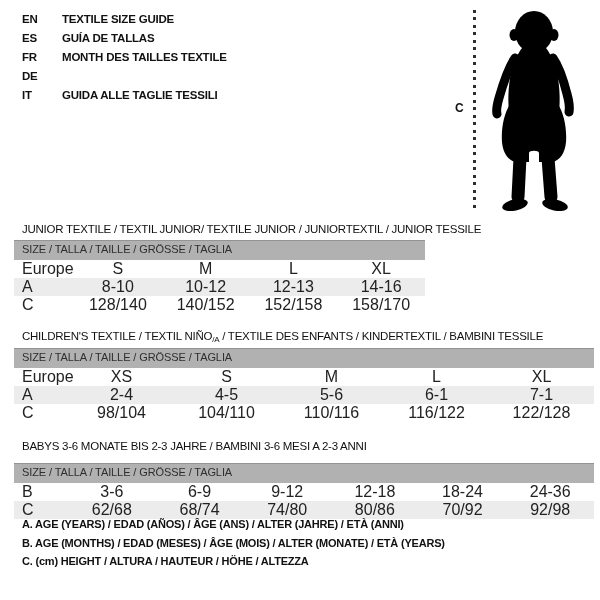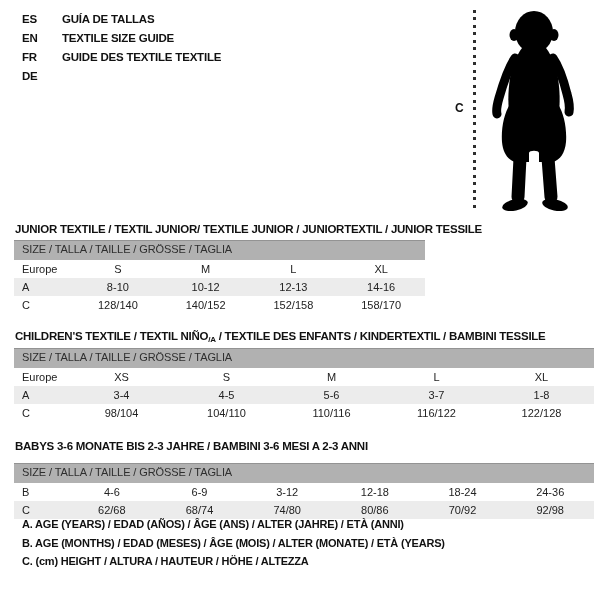--- a/index.html
+++ b/index.html
@@ -12,62 +12,66 @@
             font-size:11.5px;letter-spacing:-0.2px;color:#111;}
   .lang-code{width:40px;}
 
   
   .height-line{position:absolute;left:473px;top:10px;width:2.5px;height:202px;
                background-image:repeating-linear-gradient(to bottom,#2e2e2e 0 3px,transparent 3px 7.5px);}
   .c-label{position:absolute;left:455px;top:101px;font-weight:bold;font-size:12px;color:#111;}
   .baby-svg{position:absolute;left:482px;top:6px;}
 
   
-  .sec-title{position:absolute;left:15px;font-weight:bold;font-size:11.5px;
+  .sec-title{position:absolute;left:22px;font-weight:normal;font-size:11.5px;
              letter-spacing:-0.25px;color:#111;white-space:nowrap;}
   .sec-title.two-line{white-space:normal;line-height:17px;width:540px;}
   .sub{font-size:8px;vertical-align:-2px;}
 
   
   .size-table{position:absolute;left:14px;}
   .size-bar{height:20px;line-height:17px;background:#b1b1b1;border-top:1px solid #939393;
             box-sizing:border-box;padding-left:8px;font-size:11px;color:#2e2e2e;
             letter-spacing:-0.1px;}
-  .t-row{display:flex;align-items:center;height:18px;font-size:11px;color:#222;}
+  .t-row{display:flex;align-items:center;height:18px;font-size:16px;color:#222;}
   .t-row.shaded{background:#ececec;}
   .t-row .lbl{padding-left:8px;box-sizing:border-box;}
   .w411 .lbl{width:60px;}
   .w580 .lbl{width:55px;}
   .w580.six .lbl{width:54px;}
   .t-row .cell{flex:1;text-align:center;}
 
   
   .notes{position:absolute;left:22px;top:515px;font-weight:bold;font-size:11px;
          letter-spacing:-0.2px;line-height:18.5px;color:#111;}
 </style>
 </head>
 <body>
 
 <div class="page">
 
   <div class="lang-list">
     <div class="lang-row">
+      <span class="lang-code">EN</span>
+      <span class="lang-label">TEXTILE SIZE GUIDE</span>
+    </div>
+    <div class="lang-row">
       <span class="lang-code">ES</span>
       <span class="lang-label">GUÍA DE TALLAS</span>
     </div>
     <div class="lang-row">
-      <span class="lang-code">EN</span>
-      <span class="lang-label">TEXTILE SIZE GUIDE</span>
-    </div>
-    <div class="lang-row">
       <span class="lang-code">FR</span>
-      <span class="lang-label">GUIDE DES TEXTILE TEXTILE</span>
+      <span class="lang-label">MONTH DES TAILLES TEXTILE</span>
     </div>
     <div class="lang-row">
       <span class="lang-code">DE</span>
+    </div>
+    <div class="lang-row">
+      <span class="lang-code">IT</span>
+      <span class="lang-label">GUIDA ALLE TAGLIE TESSILI</span>
     </div>
   </div>
 
   <div class="height-line"></div>
   <span class="c-label">C</span>
   <svg class="baby-svg" width="106" height="210" viewBox="0 0 106 210">
     <g fill="#000000">
       <ellipse cx="52" cy="26" rx="19" ry="21"></ellipse>
       <ellipse cx="32" cy="29" rx="4.5" ry="6"></ellipse>
       <ellipse cx="72" cy="29" rx="4.5" ry="6"></ellipse>
@@ -114,46 +118,46 @@
     <div class="t-row">
       <span class="lbl">Europe</span>
       <span class="cell">XS</span>
       <span class="cell">S</span>
       <span class="cell">M</span>
       <span class="cell">L</span>
       <span class="cell">XL</span>
     </div>
     <div class="t-row shaded">
       <span class="lbl">A</span>
-      <span class="cell">3-4</span>
+      <span class="cell">2-4</span>
       <span class="cell">4-5</span>
       <span class="cell">5-6</span>
-      <span class="cell">3-7</span>
-      <span class="cell">1-8</span>
+      <span class="cell">6-1</span>
+      <span class="cell">7-1</span>
     </div>
     <div class="t-row">
       <span class="lbl">C</span>
       <span class="cell">98/104</span>
       <span class="cell">104/110</span>
       <span class="cell">110/116</span>
       <span class="cell">116/122</span>
       <span class="cell">122/128</span>
     </div>
   </div>
 
   <h2 class="sec-title two-line" style="top:428px;">
     <div>BABYS 3-6 MONATE BIS 2-3 JAHRE / BAMBINI 3-6 MESI A 2-3 ANNI</div>
   </h2>
   <div class="size-table w580 six" style="top:463px;width:580px;">
     <div class="size-bar">SIZE / TALLA / TAILLE / GRÖSSE / TAGLIA</div>
     <div class="t-row">
       <span class="lbl">B</span>
-      <span class="cell">4-6</span>
+      <span class="cell">3-6</span>
       <span class="cell">6-9</span>
-      <span class="cell">3-12</span>
+      <span class="cell">9-12</span>
       <span class="cell">12-18</span>
       <span class="cell">18-24</span>
       <span class="cell">24-36</span>
     </div>
     <div class="t-row shaded">
       <span class="lbl">C</span>
       <span class="cell">62/68</span>
       <span class="cell">68/74</span>
       <span class="cell">74/80</span>
       <span class="cell">80/86</span>

